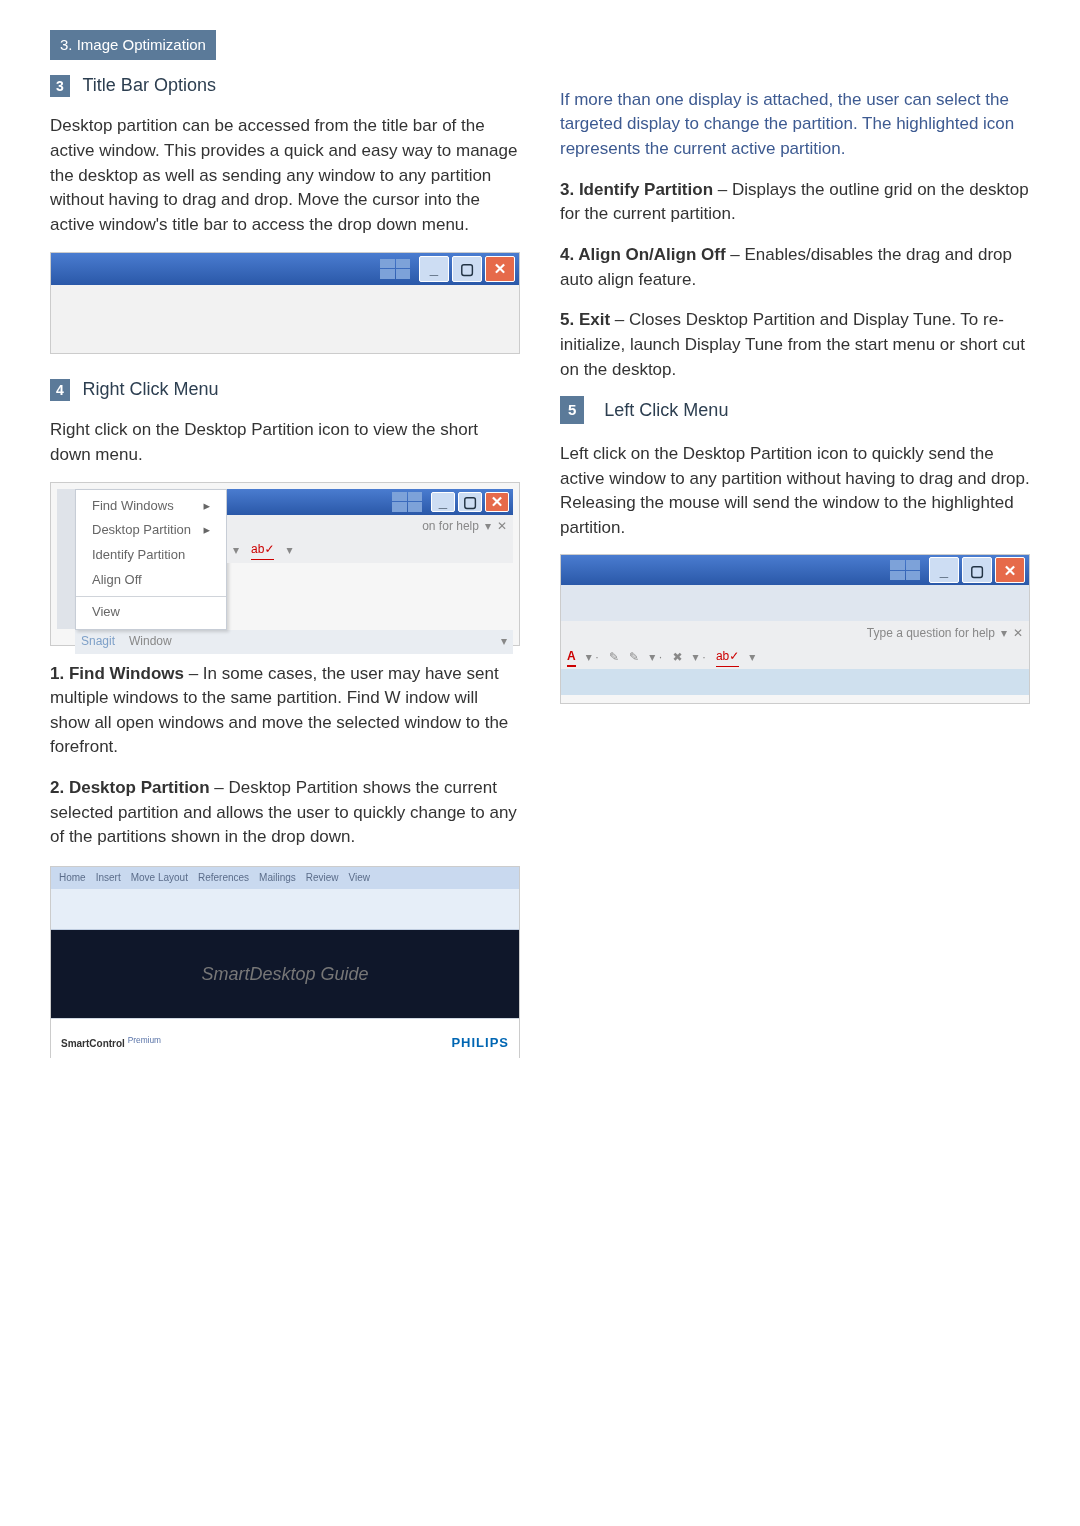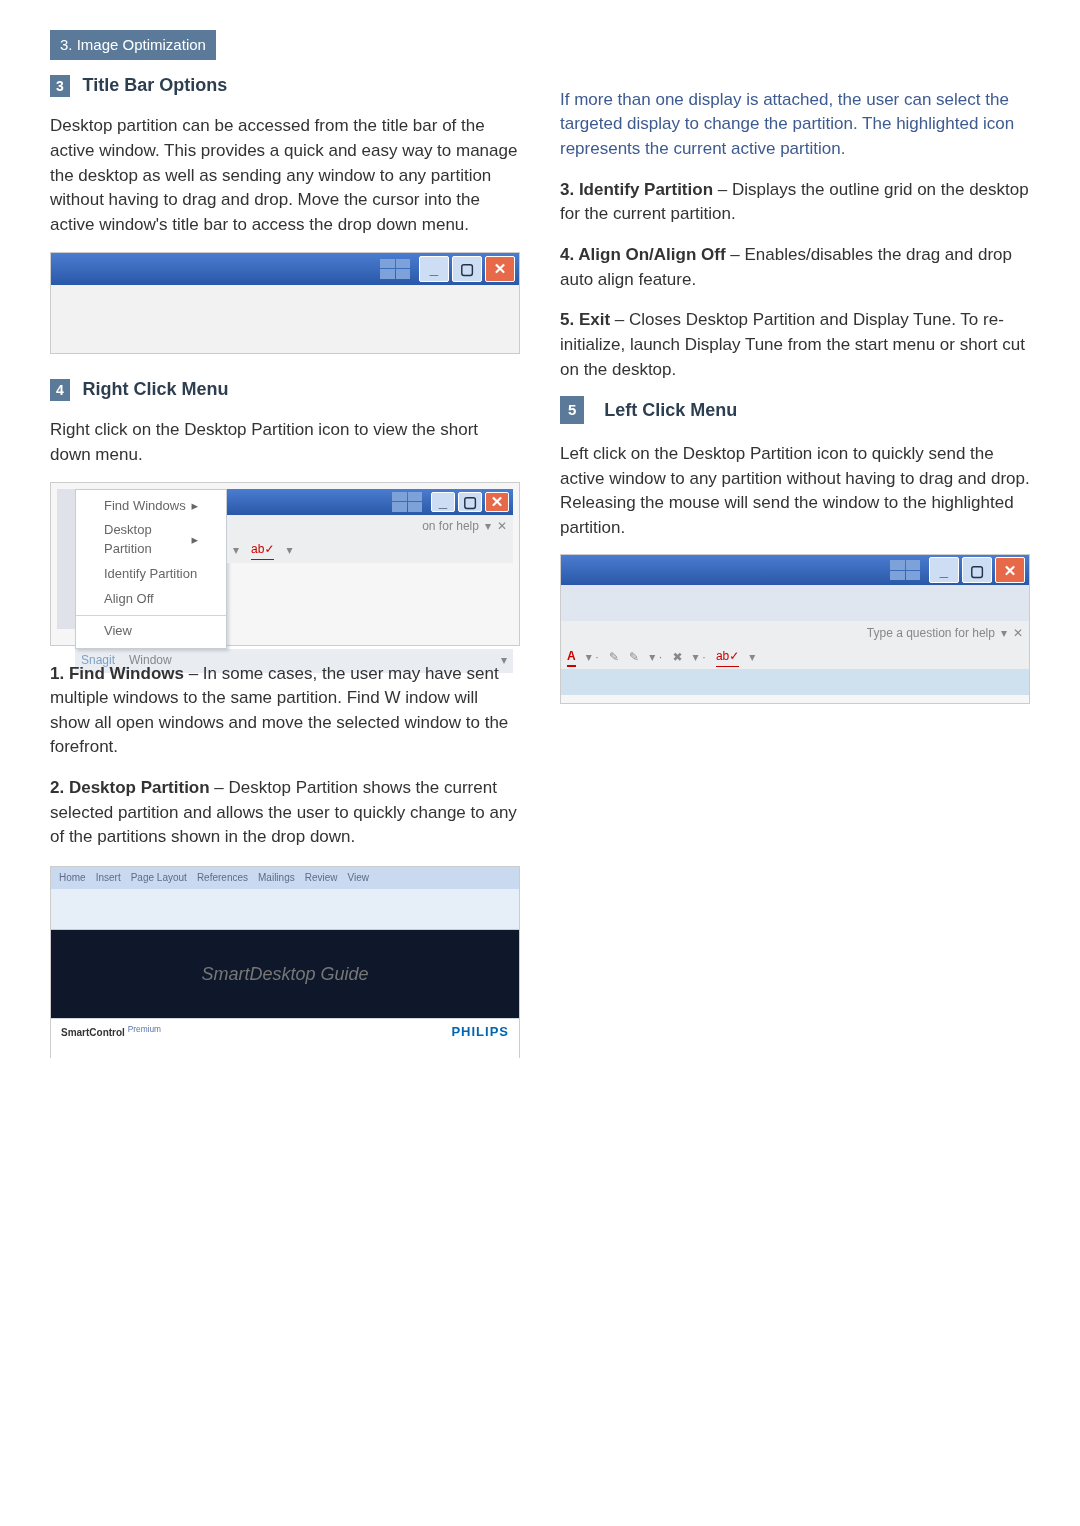--- a/index.html
+++ b/index.html
@@ -1,47 +1,47 @@
 <!DOCTYPE html>
 <html><head>
 <meta charset="utf-8">
 <style>
 body{margin:0;background:#fff;font-family:"Segoe UI",Arial,sans-serif;color:#333;font-size:17px;line-height:1.45}
 .page{width:1080px;height:1526px;margin:0 auto;box-sizing:border-box;padding:30px 50px 0;position:relative}
 .tab{display:inline-block;background:#5b7a99;color:#fff;font-size:15px;padding:4px 10px}
 .cols{display:flex;gap:40px;margin-top:12px}
 .col{flex:1}
 .num-box{display:inline-block;background:#5b7a99;color:#fff;font-weight:bold;font-size:14px;padding:1px 6px;margin-right:8px}
-.h{color:#2c3e50;font-weight:700;font-size:18px}
+.h{color:#2c3e50;font-weight:400;font-size:18px}
 p{margin:16px 0 14px}
 .bold{font-weight:600}
 .note-head{display:flex;align-items:center;gap:8px;margin-bottom:4px}
 .note-icon{width:22px;height:22px;border:2.5px solid #333;border-radius:50%;box-sizing:border-box;position:relative}
 .note-icon::after{content:"";position:absolute;right:-4px;top:8px;width:10px;height:2.5px;background:#333}
 .note-title{color:#3d5a91;font-size:19px}
 .note-body{color:#3d5a91}
 .img-box{background:#f2f2f2;border:1px solid #ccc;height:100px;margin:10px 0}
 .img-box2{background:#f6f6f6;border:1px solid #ccc;height:150px;margin:10px 0;padding:6px;font-size:11px;color:#666}
 .img-box3{background:#f6f6f6;border:1px solid #ccc;height:190px;margin:16px 0}
 .img-box4{background:#f6f6f6;border:1px solid #ccc;height:148px;margin:10px 0}
 .titlebar{background:linear-gradient(#4a7cd0,#2a58a8);height:32px;display:flex;justify-content:flex-end;align-items:center;gap:3px;padding:0 4px}
 .win-ico{width:28px;height:24px;background:#cdddf3;border:1px solid #fff;border-radius:2px;display:flex;align-items:center;justify-content:center;font-size:15px;font-weight:bold;color:#234}
 .win-ico.red{background:#e66a4a;color:#fff}
 .part-ico{width:30px;height:20px;display:grid;grid-template-columns:1fr 1fr;grid-template-rows:1fr 1fr;gap:1px;margin-right:6px}
 .part-ico span{background:#7da2d9}
 .qbar{background:#edeef0;height:24px;display:flex;align-items:center;justify-content:flex-end;padding:0 6px;font-size:12px;color:#888;gap:6px}
 .ctx{background:#fff;border:1px solid #c7cdd6;box-shadow:2px 2px 3px rgba(0,0,0,.15);width:150px;padding:4px 0;font-size:13px}
-.ctx-item{padding:3px 28px;display:flex;justify-content:space-between;align-items:center}
+.ctx-item{padding:3px 16px;display:flex;justify-content:space-between;align-items:center}
 .ctx-sep{border-top:1px solid #d0d4da;margin:3px 0}
 .tiny{font-size:11px;color:#999}
 .footer{position:absolute;bottom:22px;left:0;width:100%;text-align:center;font-size:17px;color:#555}
 .word-top{background:#c9d9ef;height:22px;display:flex;align-items:center;padding:0 8px;font-size:10px;color:#5b6d8a;gap:10px}
 .word-ribbon{background:#e6eef8;height:40px;border-bottom:1px solid #c0cde0}
 .word-body{background:#0f172a;height:88px;display:flex;align-items:center;justify-content:center;font-style:italic;color:#777;font-size:18px}
-.word-foot{background:#fff;height:40px;border-top:1px solid #d0d8e2;padding:4px 10px;font-size:10px;color:#5a74a8;display:flex;justify-content:space-between;align-items:flex-start}
+.word-foot{background:#fff;height:40px;border-top:1px solid #d0d8e2;padding:4px 10px;font-size:10px;color:#5a74a8;display:flex;justify-content:space-between;align-items:center}
 .philips{color:#0066b3;font-weight:bold;font-size:13px;letter-spacing:1px}
 </style>
 </head>
 <body>
 
 <div class="page">
   <div class="tab">3. Image Optimization</div>
 
   <div class="cols">
 
@@ -126,21 +126,21 @@
         </div>
       </div>
 
       <p><span class="bold">1. Find Windows</span><span> – In some cases, the user may  have sent multiple windows to the same partition.  Find W indow will show all open windows and move the selected window to the forefront.</span></p>
       <p><span class="bold">2. Desktop Partition</span><span> – Desktop Partition shows the current selected partition and allows the user to quickly change to any of the partitions shown in the drop down.</span></p>
 
       <div class="img-box3">
         <div class="word-top">
             <span>Home</span>
             <span>Insert</span>
-            <span>Page Layout</span>
+            <span>Move Layout</span>
             <span>References</span>
             <span>Mailings</span>
             <span>Review</span>
             <span>View</span>
           </div>
         <div class="word-ribbon"></div>
         <div class="word-body">SmartDesktop Guide</div>
         <div class="word-foot">
           <span><span class="bold" style="color:#333">SmartControl</span> <sup>Premium</sup></span>
           <span class="philips">PHILIPS</span>

